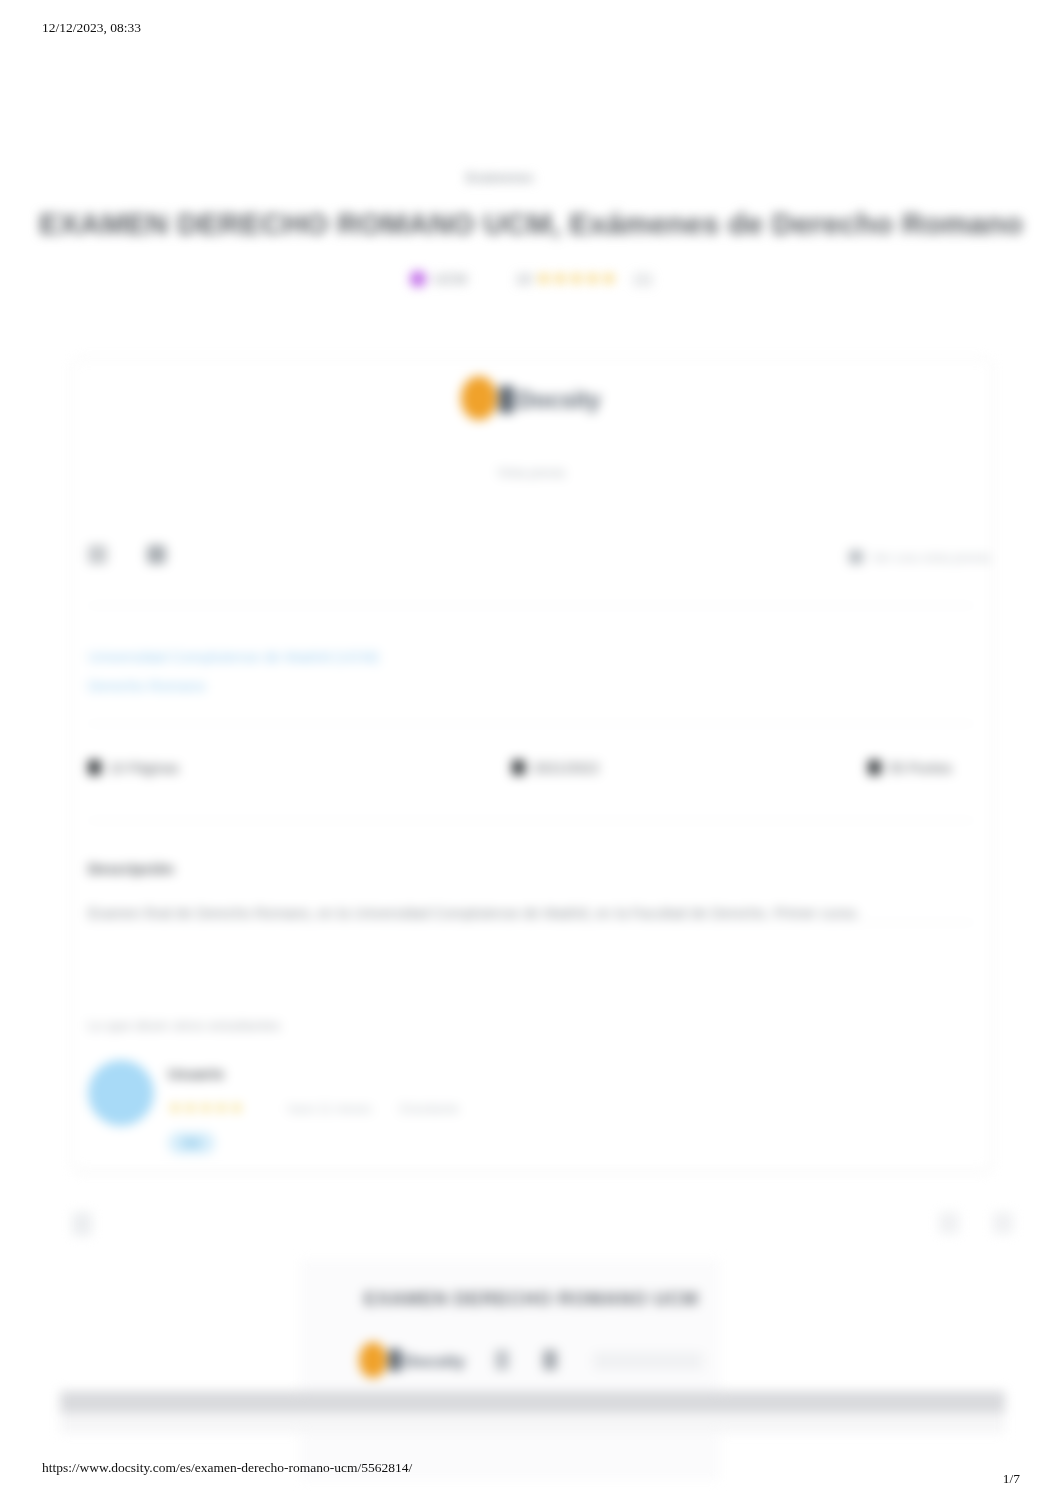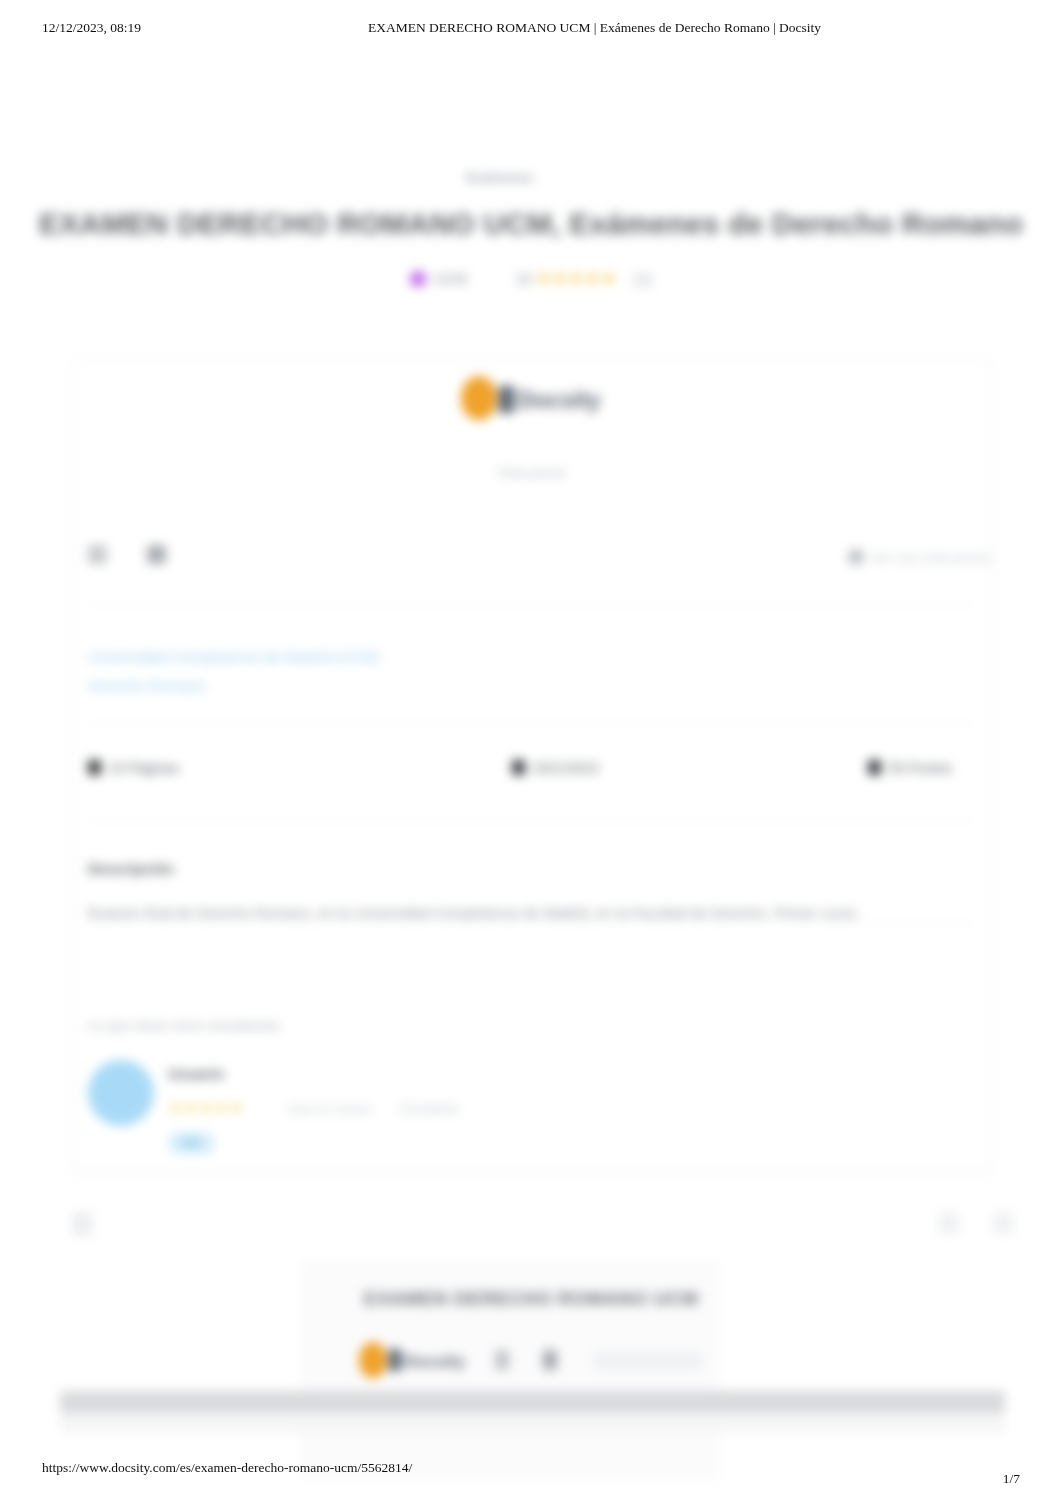--- a/index.html
+++ b/index.html
@@ -364,22 +364,21 @@
   .bottom-bar-2 {
     left: 60px; top: 1353px;
     width: 945px; height: 20px;
     background: #f6f6f7;
   }
 </style>
 </head>
 <body>
 
 <div class="print-head">
-  <span class="ph-date">12/12/2023, 08:19</span>
-  <span class="ph-title">EXAMEN DERECHO ROMANO UCM | Exámenes de Derecho Romano | Docsity</span>
+  <span class="ph-date">12/12/2023, 08:33</span>
 </div>
 
 <div class="page-body">
 
   <div class="blk tx hero-tag">Exámenes</div>
   <div class="blk tx hero-title">EXAMEN DERECHO ROMANO UCM, Exámenes de Derecho Romano</div>
 
   <div class="blk hero-meta">
     <span class="dot-purple"></span><span>UCM</span>
     <span class="sep"></span>

